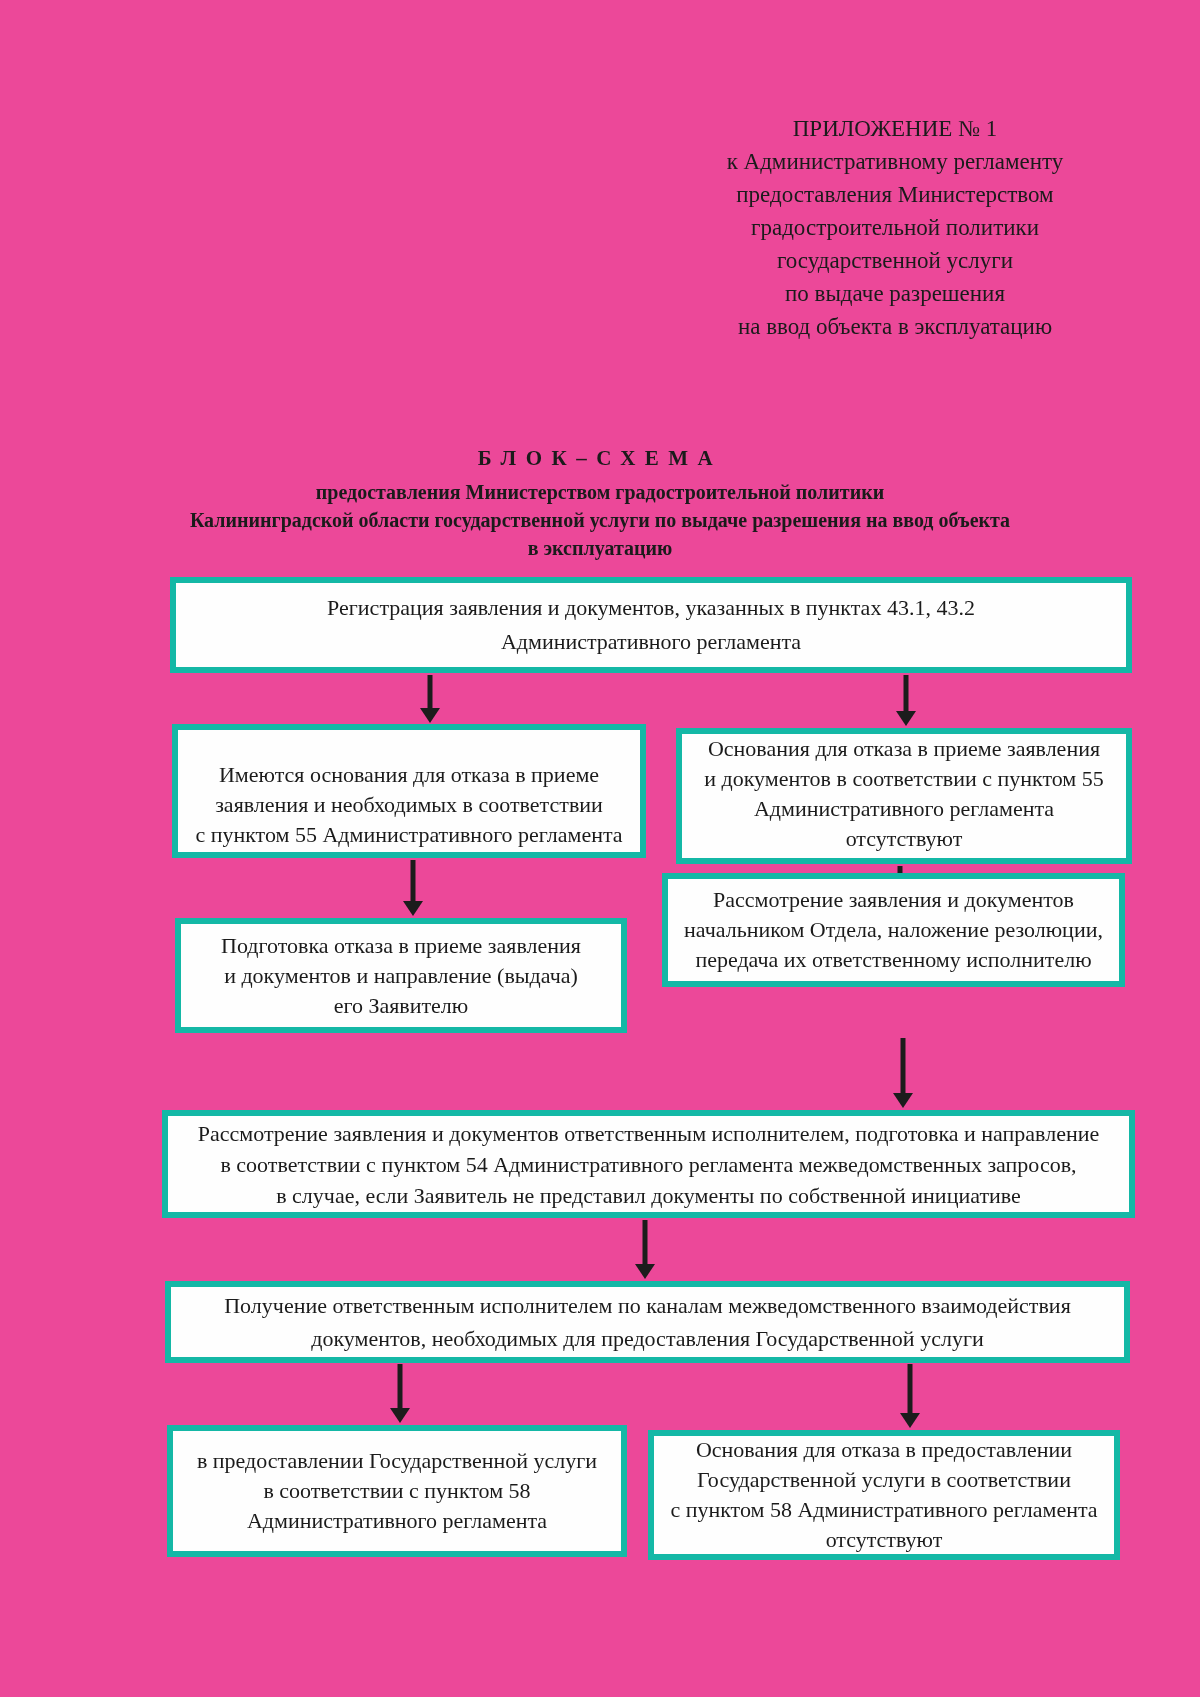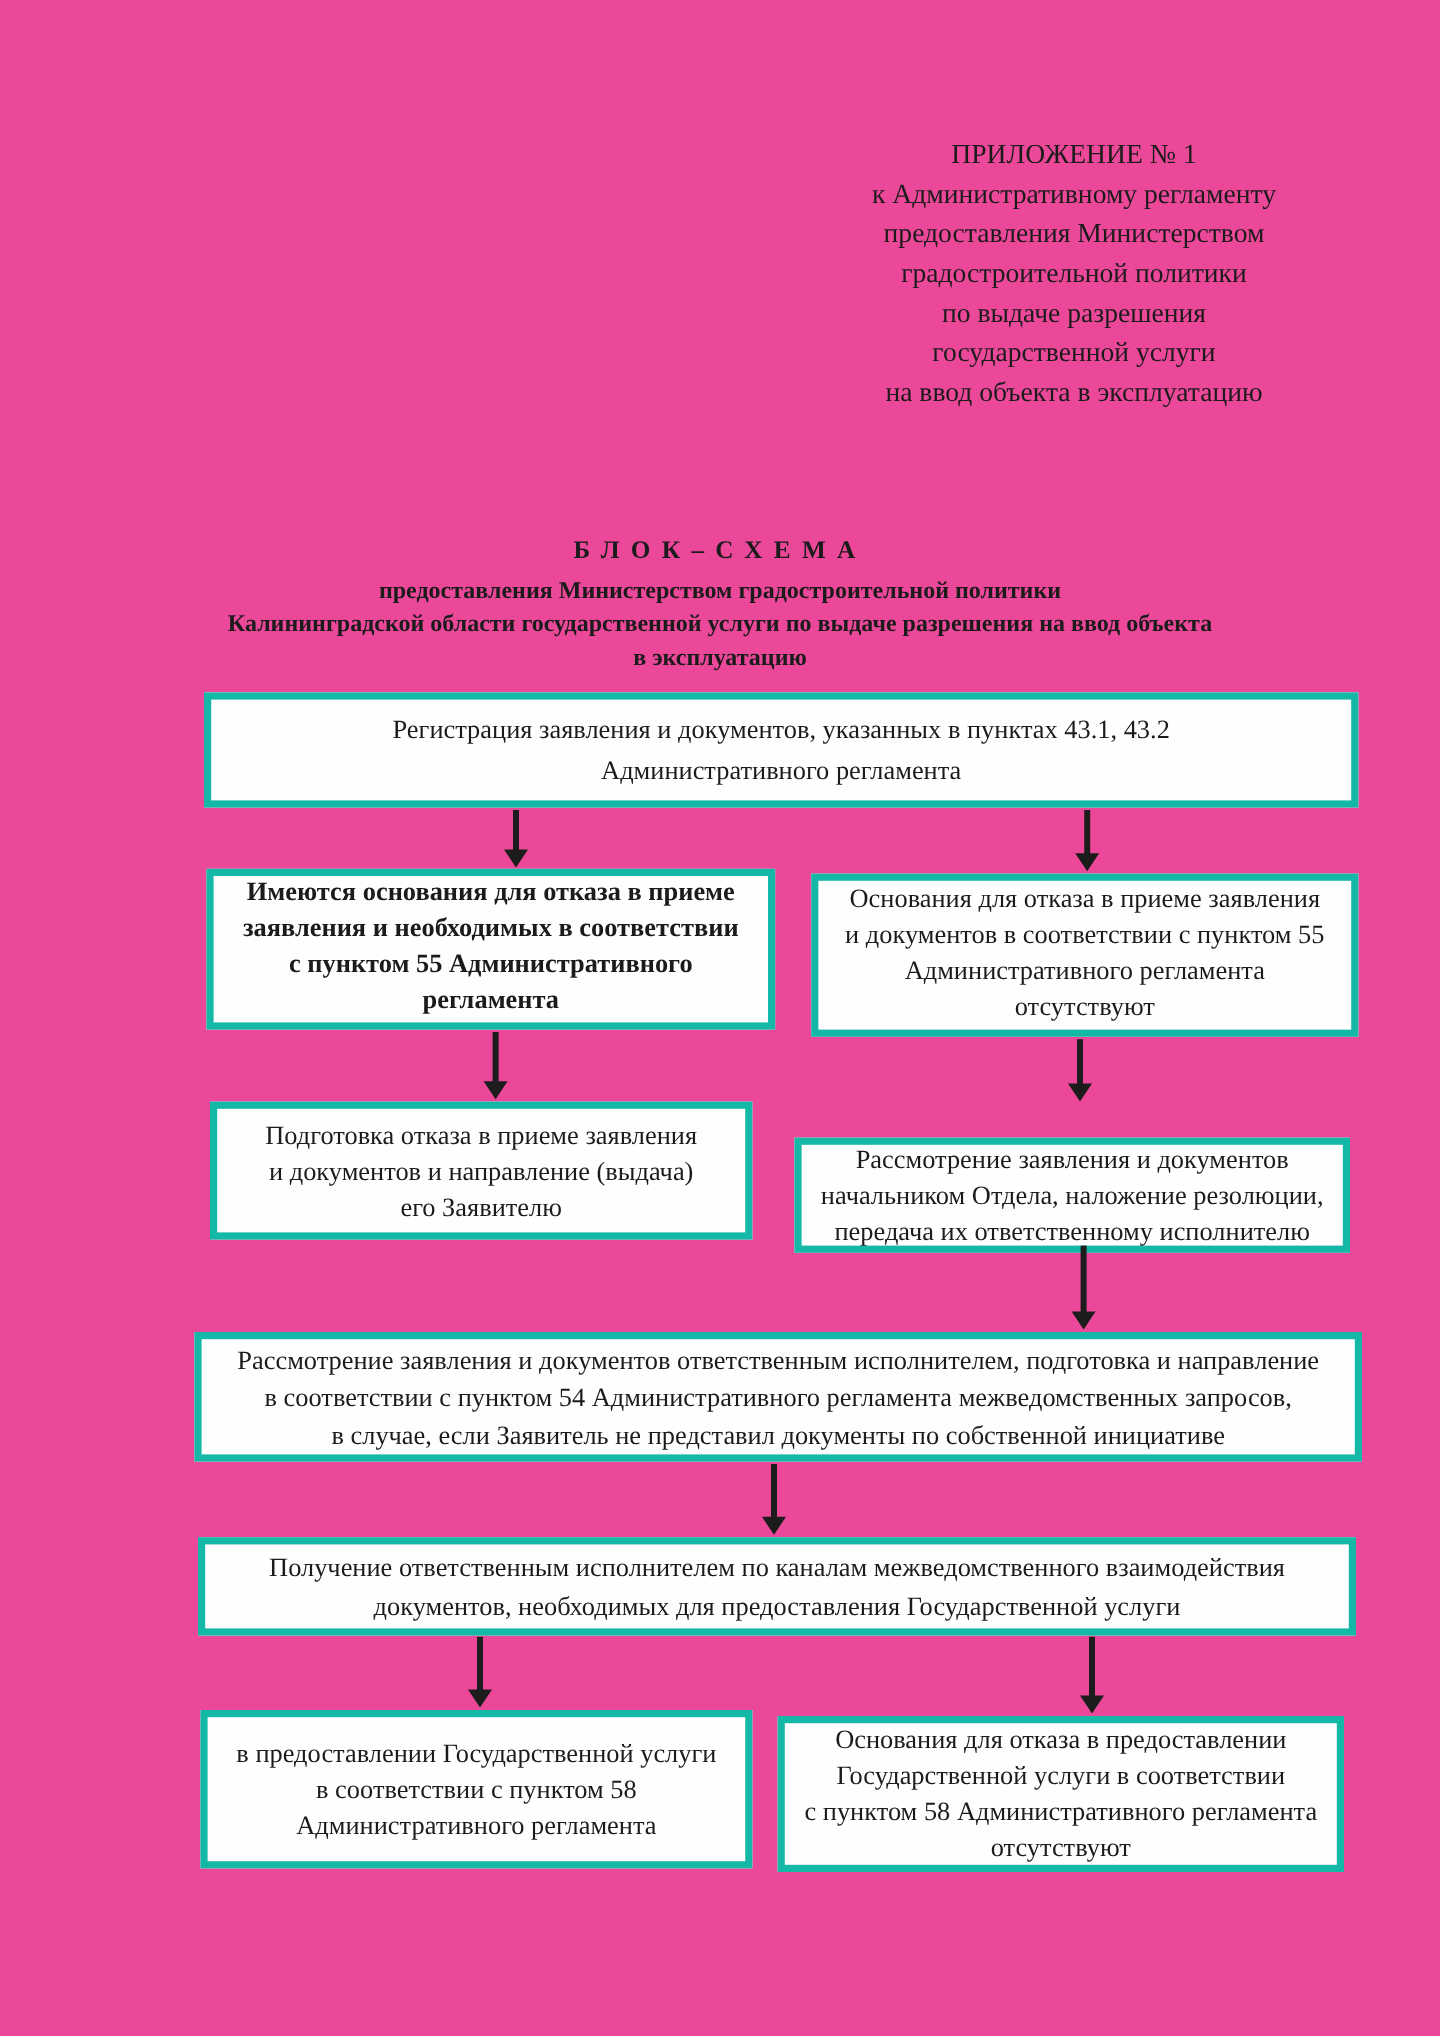--- a/index.html
+++ b/index.html
@@ -57,22 +57,22 @@
 </head>
 <body>
 
 <div class="page">
 
   <div class="header">
     <div>ПРИЛОЖЕНИЕ № 1</div>
     <div>к Административному регламенту</div>
     <div>предоставления Министерством</div>
     <div>градостроительной политики</div>
+    <div>государственной услуги</div>
     <div>по выдаче разрешения</div>
-    <div>государственной услуги</div>
     <div>на ввод объекта в эксплуатацию</div>
   </div>
 
   <div class="title">
     <div class="title-heading">БЛОК–СХЕМА</div>
     <div>предоставления Министерством градостроительной политики</div>
     <div>Калининградской области государственной услуги по выдаче разрешения на ввод объекта</div>
     <div>в эксплуатацию</div>
   </div>
 
@@ -83,21 +83,21 @@
 
   <div class="arrow" style="left:430px;top:675px;height:48px;">
       <span class="shaft"></span>
       <span class="head"></span>
     </div>
   <div class="arrow" style="left:906px;top:675px;height:51px;">
       <span class="shaft"></span>
       <span class="head"></span>
     </div>
 
-  <div class="fbox lh30" style="left:172px;top:724px;width:474px;height:134px;justify-content:flex-end;padding-top:32px;font-weight:bold;">
+  <div class="fbox lh30" style="left:172px;top:724px;width:474px;height:134px;justify-content:center;padding-top:32px;">
     <span class="bl">Имеются основания для отказа в приеме</span>
     <span class="bl">заявления и необходимых в соответствии</span>
     <span class="bl">с пунктом 55 Административного регламента</span>
   </div>
 
   <div class="fbox lh30" style="left:676px;top:728px;width:456px;height:136px;justify-content:flex-end;">
     <span class="bl">Основания для отказа в приеме заявления</span>
     <span class="bl">и документов в соответствии с пунктом 55</span>
     <span class="bl">Административного регламента</span>
     <span class="bl">отсутствуют</span>
@@ -111,21 +111,21 @@
       <span class="shaft"></span>
       <span class="head"></span>
     </div>
 
   <div class="fbox lh30" style="left:175px;top:918px;width:452px;height:115px;">
     <span class="bl">Подготовка отказа в приеме заявления</span>
     <span class="bl">и документов и направление (выдача)</span>
     <span class="bl">его Заявителю</span>
   </div>
 
-  <div class="fbox lh30" style="left:662px;top:948px;width:463px;height:96px;">
+  <div class="fbox lh30" style="left:662px;top:873px;width:463px;height:114px;">
     <span class="bl">Рассмотрение заявления и документов</span>
     <span class="bl">начальником Отдела, наложение резолюции,</span>
     <span class="bl">передача их ответственному исполнителю</span>
   </div>
 
   <div class="arrow" style="left:903px;top:1038px;height:70px;">
       <span class="shaft"></span>
       <span class="head"></span>
     </div>
 

